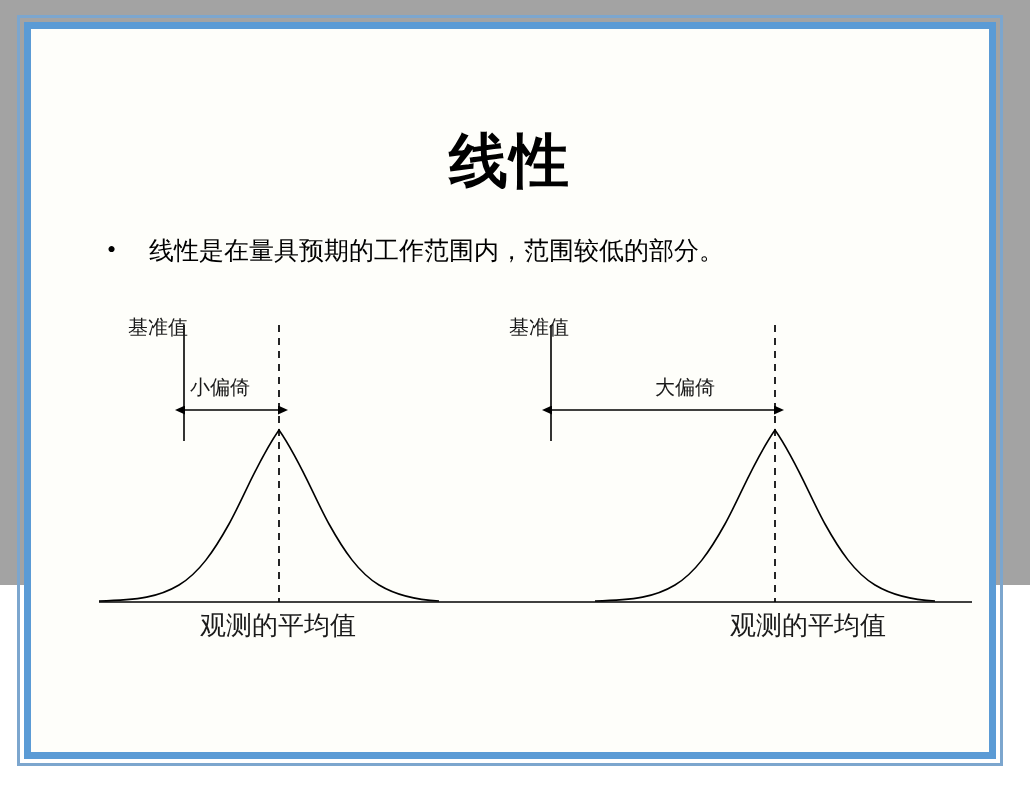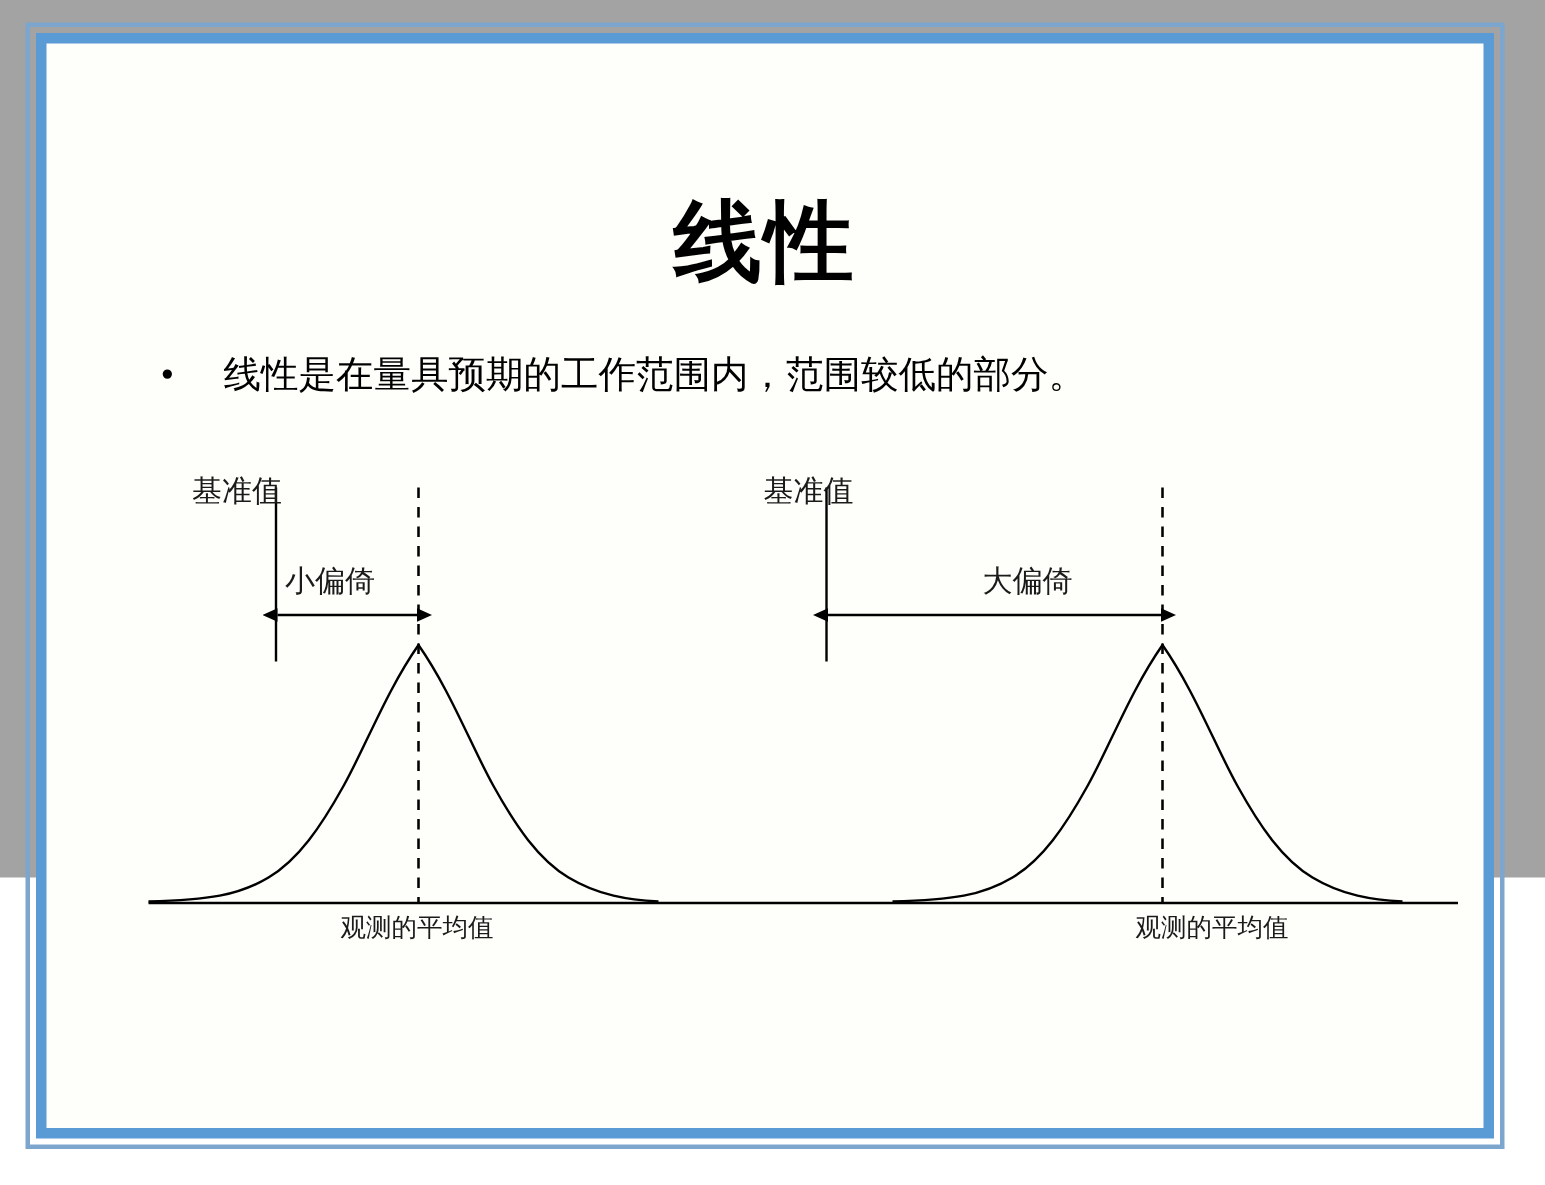--- a/index.html
+++ b/index.html
@@ -113,21 +113,21 @@
     font-family: "Liberation Serif", "DejaVu Serif", serif;
   }
   .lbl-ref-left   { left: 86px;  top: 285px; }
   .lbl-ref-right  { left: 467px; top: 285px; }
   .lbl-bias-small { left: 148px; top: 345px; }
   .lbl-bias-large { left: 613px; top: 345px; font-family: Liberation Mono, monospace; }
 
   .caption {
     position: absolute;
     text-align: center;
-    font-size: 17px;
+    font-size: 26px;
     color: #1a1a1a;
     line-height: 1.45;
     white-space: nowrap;
   }
   .caption-left  { left: 106px; top: 578px; width: 260px; }
   .caption-right { left: 636px; top: 578px; width: 260px; }
 </style>
 </head>
 <body>
 

